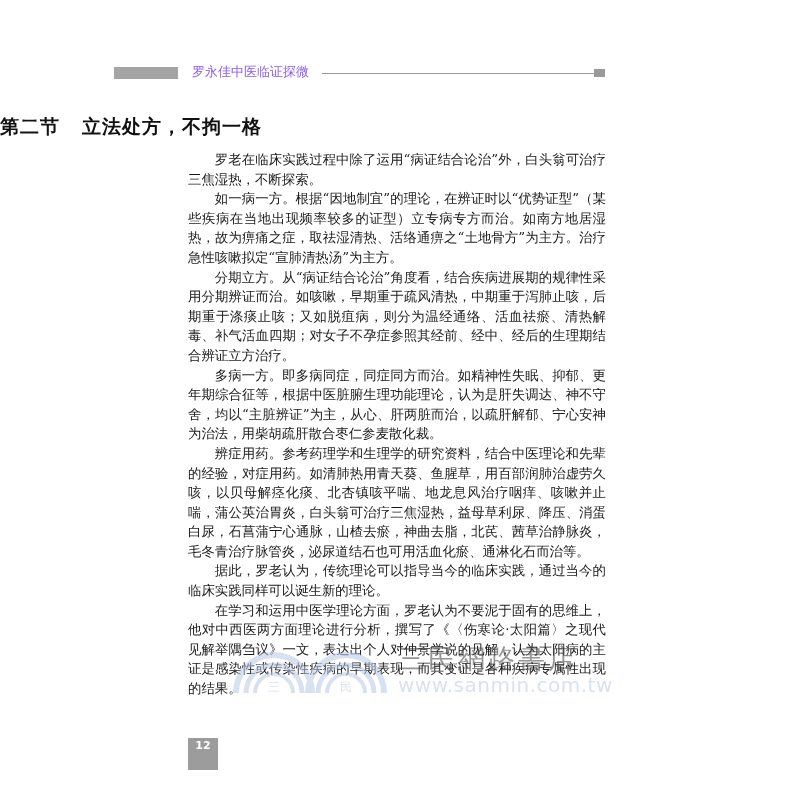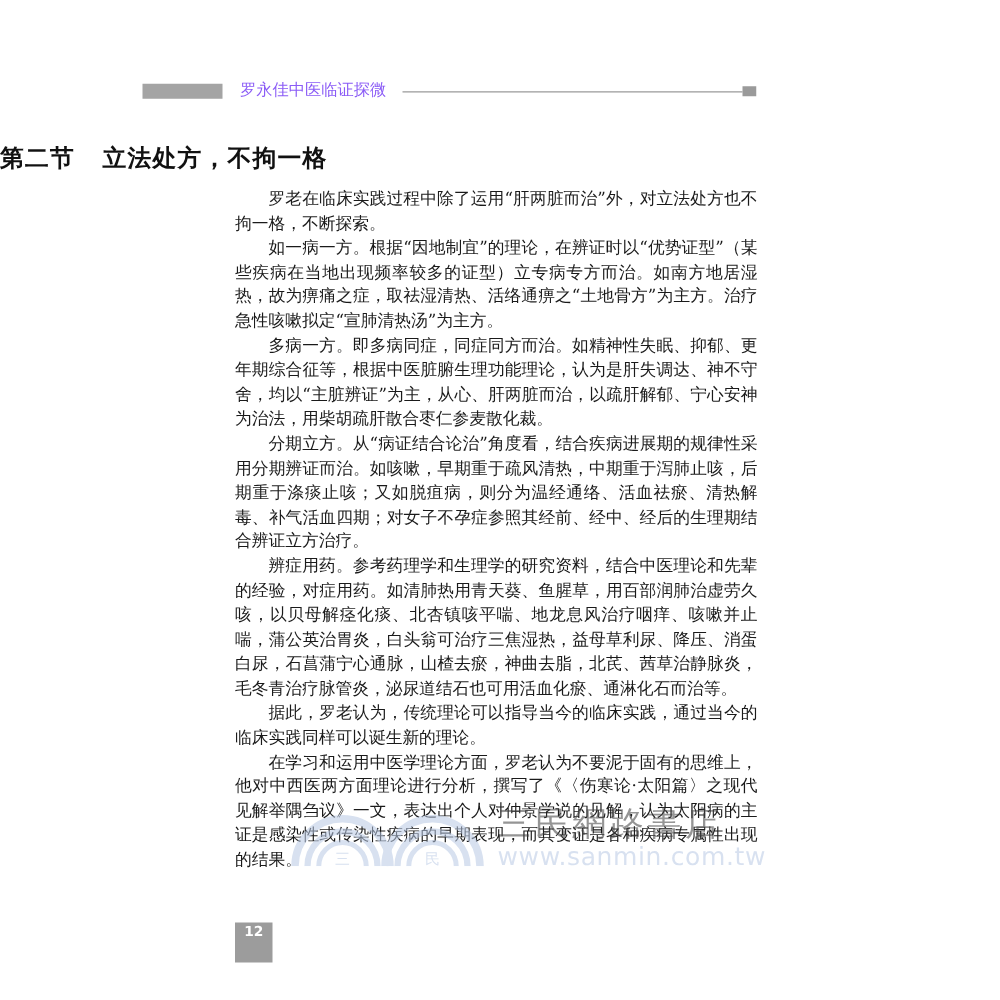--- a/index.html
+++ b/index.html
@@ -36,24 +36,24 @@
   <div class="hdr-title">罗永佳中医临证探微</div>
   <div class="hdr-line"></div>
   <div class="hdr-end"></div>
 </div>
 
 <div class="section-title">
   <span class="num">第二节</span><span>立法处方，不拘一格</span>
 </div>
 
 <div class="body">
-  <p>罗老在临床实践过程中除了运用“肝两脏而治”外，对立法处方也不拘一格，不断探索。</p>
+  <p>罗老在临床实践过程中除了运用“病证结合论治”外，白头翁可治疗三焦湿热，不断探索。</p>
   <p>如一病一方。根据“因地制宜”的理论，在辨证时以“优势证型”（某些疾病在当地出现频率较多的证型）立专病专方而治。如南方地居湿热，故为痹痛之症，取祛湿清热、活络通痹之“土地骨方”为主方。治疗急性咳嗽拟定“宣肺清热汤”为主方。</p>
+  <p>分期立方。从“病证结合论治”角度看，结合疾病进展期的规律性采用分期辨证而治。如咳嗽，早期重于疏风清热，中期重于泻肺止咳，后期重于涤痰止咳；又如脱疽病，则分为温经通络、活血祛瘀、清热解毒、补气活血四期；对女子不孕症参照其经前、经中、经后的生理期结合辨证立方治疗。</p>
   <p>多病一方。即多病同症，同症同方而治。如精神性失眠、抑郁、更年期综合征等，根据中医脏腑生理功能理论，认为是肝失调达、神不守舍，均以“主脏辨证”为主，从心、肝两脏而治，以疏肝解郁、宁心安神为治法，用柴胡疏肝散合枣仁参麦散化裁。</p>
-  <p>分期立方。从“病证结合论治”角度看，结合疾病进展期的规律性采用分期辨证而治。如咳嗽，早期重于疏风清热，中期重于泻肺止咳，后期重于涤痰止咳；又如脱疽病，则分为温经通络、活血祛瘀、清热解毒、补气活血四期；对女子不孕症参照其经前、经中、经后的生理期结合辨证立方治疗。</p>
   <p>辨症用药。参考药理学和生理学的研究资料，结合中医理论和先辈的经验，对症用药。如清肺热用青天葵、鱼腥草，用百部润肺治虚劳久咳，以贝母解痉化痰、北杏镇咳平喘、地龙息风治疗咽痒、咳嗽并止喘，蒲公英治胃炎，白头翁可治疗三焦湿热，益母草利尿、降压、消蛋白尿，石菖蒲宁心通脉，山楂去瘀，神曲去脂，北芪、茜草治静脉炎，毛冬青治疗脉管炎，泌尿道结石也可用活血化瘀、通淋化石而治等。</p>
   <p>据此，罗老认为，传统理论可以指导当今的临床实践，通过当今的临床实践同样可以诞生新的理论。</p>
   <p>在学习和运用中医学理论方面，罗老认为不要泥于固有的思维上，他对中西医两方面理论进行分析，撰写了《〈伤寒论·太阳篇〉之现代见解举隅刍议》一文，表达出个人对仲景学说的见解，认为太阳病的主证是感染性或传染性疾病的早期表现，而其变证是各种疾病专属性出现的结果。</p>
 </div>
 
 <div class="watermark">
   <svg class="wm-arches" viewBox="0 0 160 48" width="160" height="48">
     <g fill="none" stroke="#b9c9e4">
       <path d="M6 48 A38 38 0 0 1 82 48" stroke-width="6"></path>
       <path d="M16 48 A28 28 0 0 1 72 48" stroke-width="5"></path>

